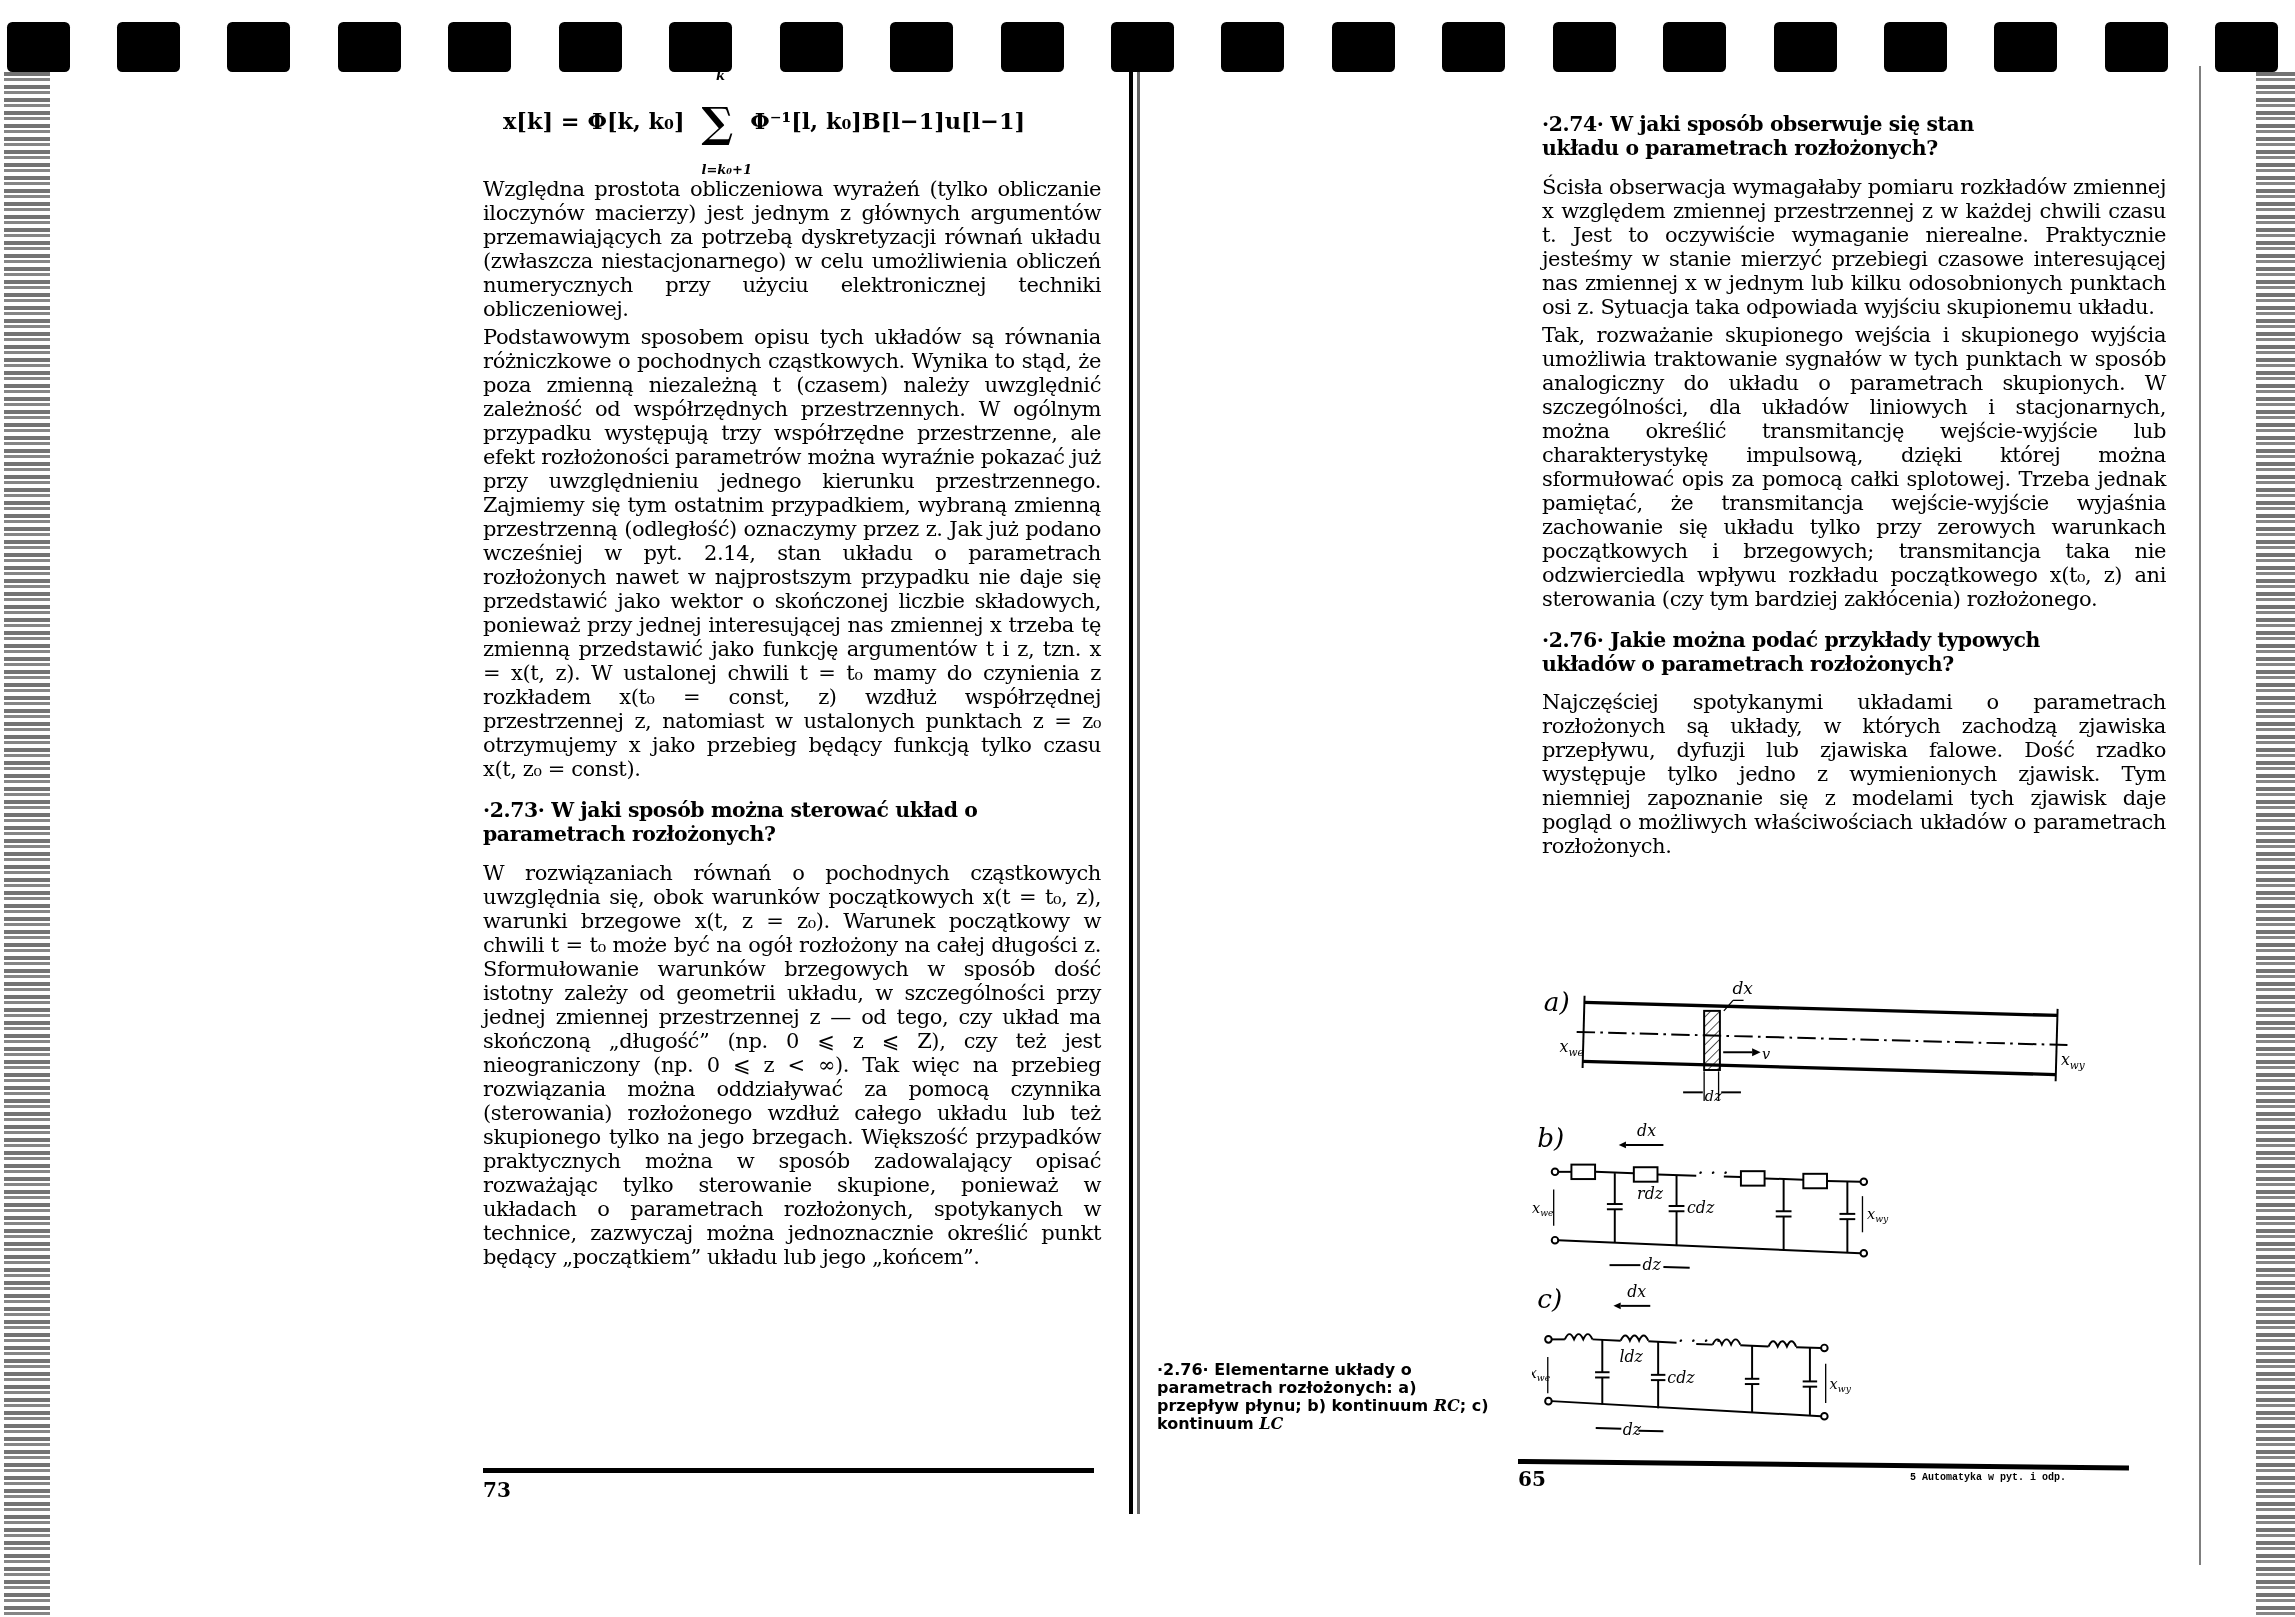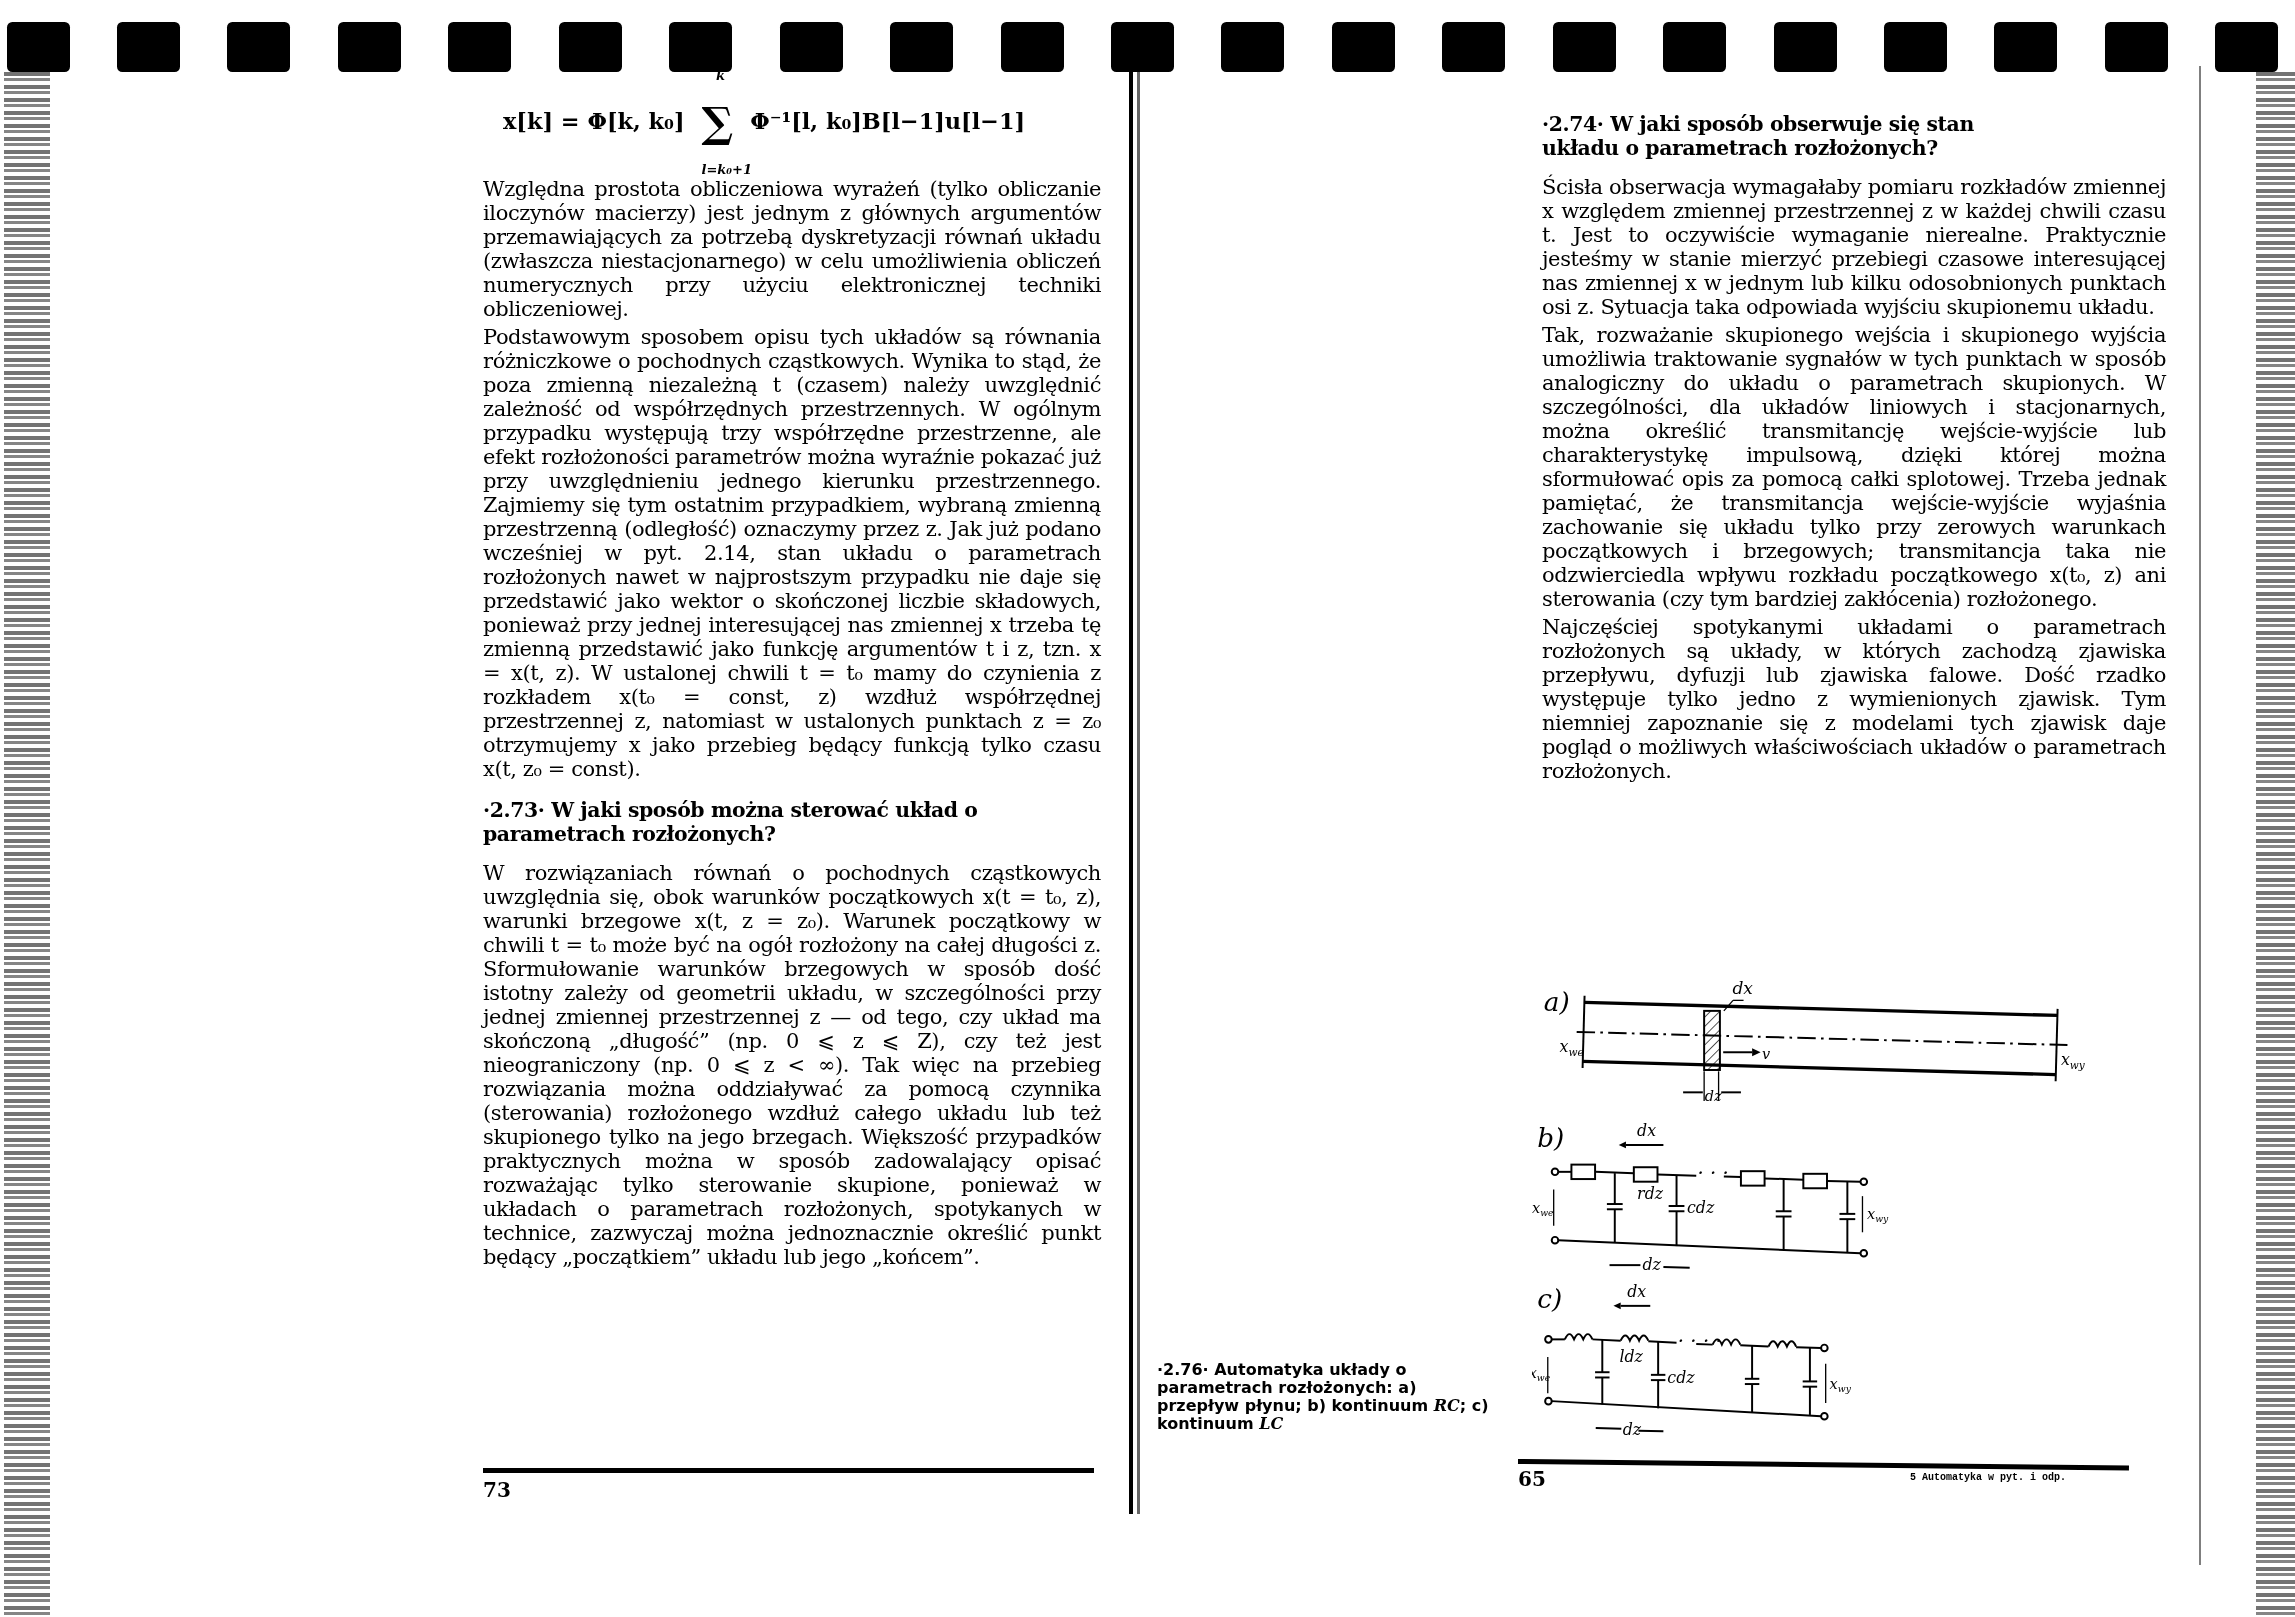--- a/index.html
+++ b/index.html
@@ -103,20 +103,21 @@
 
 <div class="hrule" style="left:483px; top:1468px; width:611px;"></div>
 <div class="pagenum" style="left:483px; top:1478px;">73</div>
 
 <div class="page right">
   <h3 class="q" style="margin-top:0; width:513px;">·2.74· W jaki sposób obserwuje się stan układu o parametrach rozłożonych?</h3>
   <p class="body">Ścisła obserwacja wymagałaby pomiaru rozkładów zmiennej x względem zmiennej przestrzennej z w każdej chwili czasu t. Jest to oczywiście wymaganie nierealne. Praktycznie jesteśmy w stanie mierzyć przebiegi czasowe interesującej nas zmiennej x w jednym lub kilku odosobnionych punktach osi z. Sytuacja taka odpowiada wyjściu skupionemu układu.</p>
 
   <p class="body">Tak, rozważanie skupionego wejścia i skupionego wyjścia umożliwia traktowanie sygnałów w tych punktach w sposób analogiczny do układu o parametrach skupionych. W szczególności, dla układów liniowych i stacjonarnych, można określić transmitancję wejście-wyjście lub charakterystykę impulsową, dzięki której można sformułować opis za pomocą całki splotowej. Trzeba jednak pamiętać, że transmitancja wejście-wyjście wyjaśnia zachowanie się układu tylko przy zerowych warunkach początkowych i brzegowych; transmitancja taka nie odzwierciedla wpływu rozkładu początkowego x(t₀, z) ani sterowania (czy tym bardziej zakłócenia) rozłożonego.</p>
 
+  <h3 class="q" style="width:592px;">·2.76· Jakie można podać przykłady typowych układów o parametrach rozłożonych?</h3>
   <p class="body">Najczęściej spotykanymi układami o parametrach rozłożonych są układy, w których zachodzą zjawiska przepływu, dyfuzji lub zjawiska falowe. Dość rzadko występuje tylko jedno z wymienionych zjawisk. Tym niemniej zapoznanie się z modelami tych zjawisk daje pogląd o możliwych właściwościach układów o parametrach rozłożonych.</p>
 </div>
 
 <div class="figure">
   <svg width="657" height="480" viewBox="0 0 1000 730">
 
     <g>
       <text x="18" y="68" font-size="40">a)</text>
       <line x1="80" y1="55" x2="800" y2="75" stroke="#000" stroke-width="5"></line>
       <line x1="77" y1="145" x2="797" y2="165" stroke="#000" stroke-width="5"></line>
@@ -241,21 +242,21 @@
       <text x="453" y="168" font-size="22">x<tspan font-size="14" dy="5">wy</tspan></text>
       <line x1="97" y1="228" x2="136" y2="229" stroke="#000" stroke-width="3"></line>
       <text x="138" y="238" font-size="24">dz</text>
       <line x1="162" y1="232" x2="200" y2="233" stroke="#000" stroke-width="3"></line>
     </g>
   </svg>
 </div>
 
 <div class="caption">
   <span>·2.76·</span>
-  <span>Automatyka układy o parametrach rozłożonych: a) przepływ płynu; b) kontinuum</span>
+  <span>Elementarne układy o parametrach rozłożonych: a) przepływ płynu; b) kontinuum</span>
   <i>RC</i><span>; c) kontinuum</span>
   <i>LC</i>
 </div>
 
 <div class="hrule" style="left:1518px; top:1459px; width:611px; transform:rotate(0.6deg); transform-origin:left;"></div>
 <div class="pagenum" style="left:1518px; top:1467px;">65</div>
 <div class="footer-note" style="left:1910px; top:1472px;">5 Automatyka w pyt. i odp.</div>
 
 
 </body></html>

